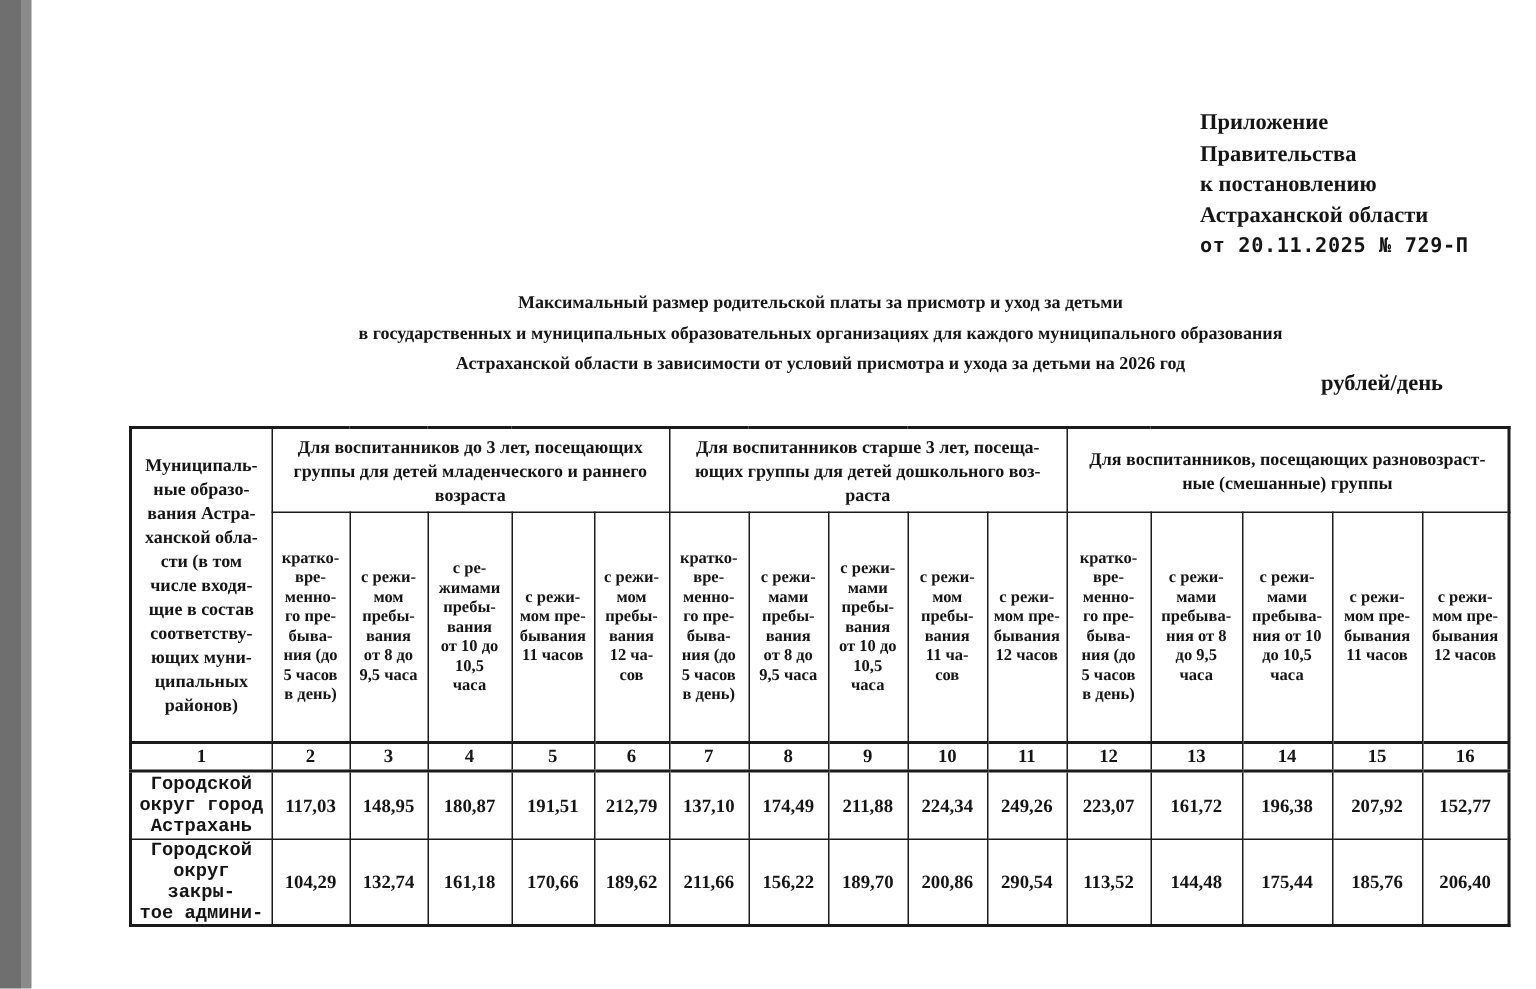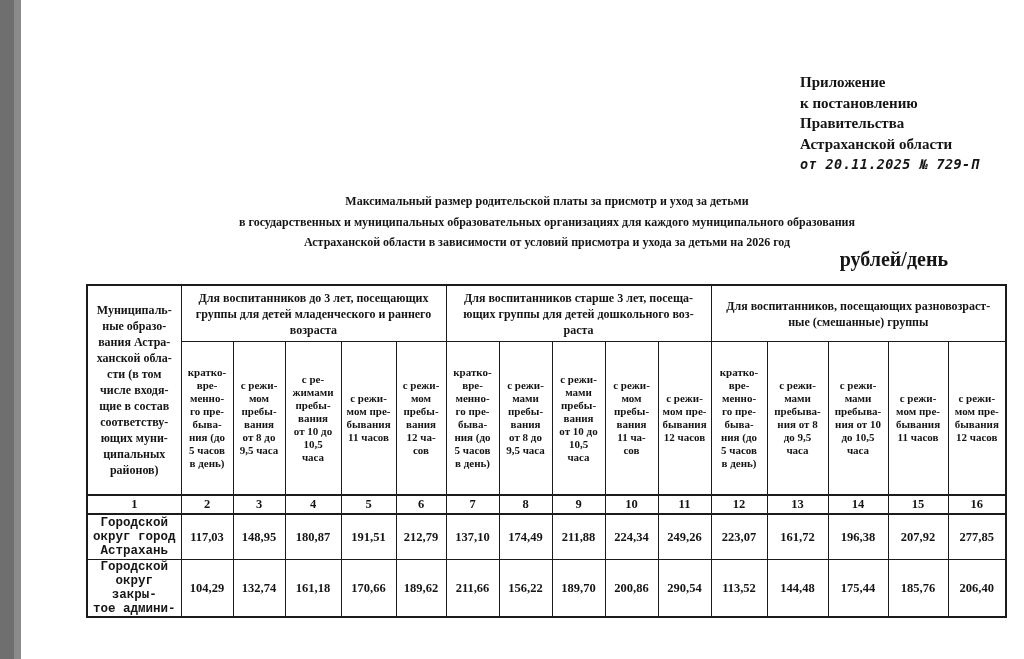--- a/index.html
+++ b/index.html
@@ -14,28 +14,28 @@
   .edge-strip {
     position:absolute; left:0; top:0; width:21px; height:659px;
     background:linear-gradient(to right,#6f6f6f 0 14px,#8a8a8a 14px 21px);
   }
   .appendix {
     position:absolute; left:800px; top:72px;
     font-size:15px; line-height:20.5px; white-space:nowrap;
   }
   .appendix .typed {
     font-family:"DejaVu Sans Mono","Liberation Mono",monospace;
-    font-size:13.5px; letter-spacing:0.4px;font-style:italic;
+    font-size:13.5px; letter-spacing:0.4px;
   }
   .doc-title {
     position:absolute; left:86px; top:191px; width:922px;
     text-align:center; font-size:12px; line-height:20.5px; white-space:nowrap;
   }
   .unit {
-    position:absolute; top:248px; right:76px; font-size:20px;
+    position:absolute; top:248px; right:62px; font-size:15px;
   }
   table.rates {
     position:absolute; left:86px; top:284px;
     border-collapse:collapse; table-layout:fixed;
     border:2px solid #1b1b1b;
   }
   table.rates th, table.rates td {
     border:1px solid #1b1b1b; padding:0 2px;
     text-align:center; vertical-align:middle; font-weight:bold;
     overflow:hidden;
@@ -49,22 +49,22 @@
   td.name { text-align:left; font-size:12px; line-height:14px; padding-left:4px;font-family:Liberation Mono, monospace; }
 </style>
 </head>
 <body>
 
 <div class="page">
   <div class="edge-strip"></div>
 
   <div class="appendix">
     <div>Приложение</div>
+    <div>Правительства</div>
     <div>к постановлению</div>
-    <div>Правительства</div>
     <div>Астраханской области</div>
     <div class="typed">от 20.11.2025 № 729-П</div>
   </div>
 
   <div class="doc-title">
     <div>Максимальный размер родительской платы за присмотр и уход за детьми</div>
     <div>в государственных и муниципальных образовательных организациях для каждого муниципального образования</div>
     <div>Астраханской области в зависимости от условий присмотра и ухода за детьми на 2026 год</div>
   </div>
 
@@ -232,21 +232,21 @@
         <td>212,79</td>
         <td>137,10</td>
         <td>174,49</td>
         <td>211,88</td>
         <td>224,34</td>
         <td>249,26</td>
         <td>223,07</td>
         <td>161,72</td>
         <td>196,38</td>
         <td>207,92</td>
-        <td>277,85</td>
+        <td>152,77</td>
       </tr>
       <tr class="data-row">
         <td class="name pre">Городской
 округ закры-
 тое админи-</td>
         <td>104,29</td>
         <td>132,74</td>
         <td>161,18</td>
         <td>170,66</td>
         <td>189,62</td>

